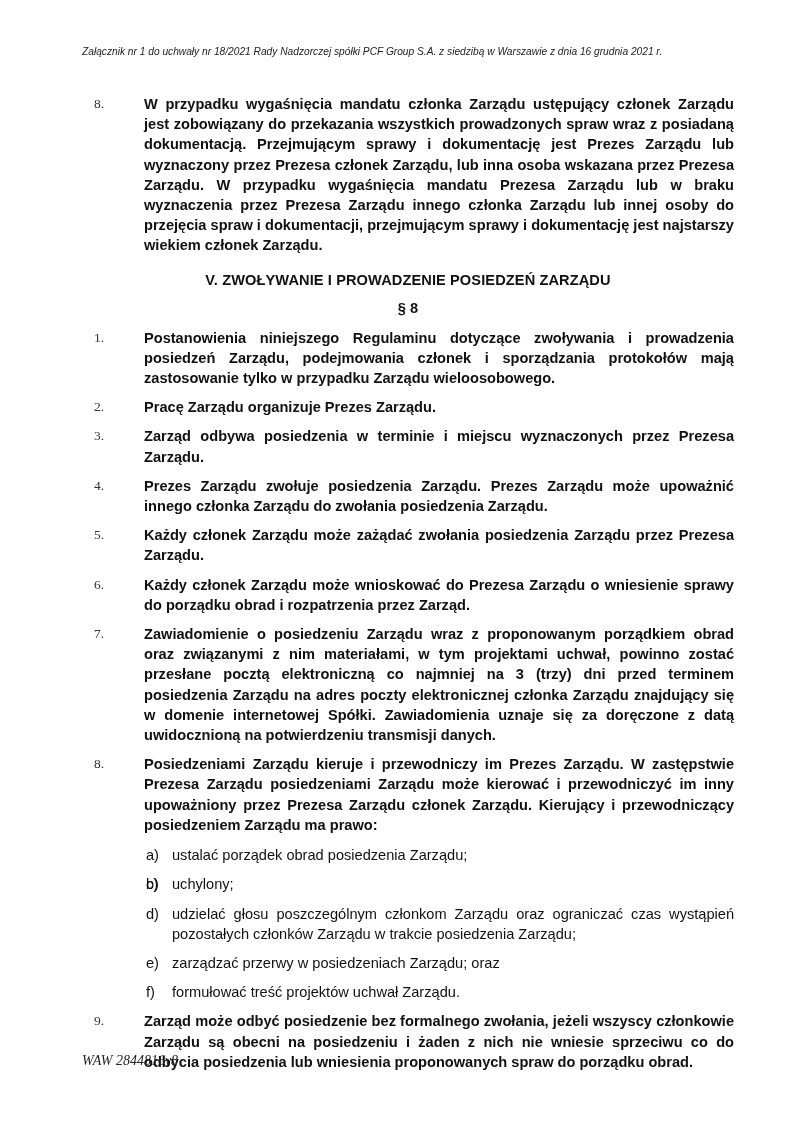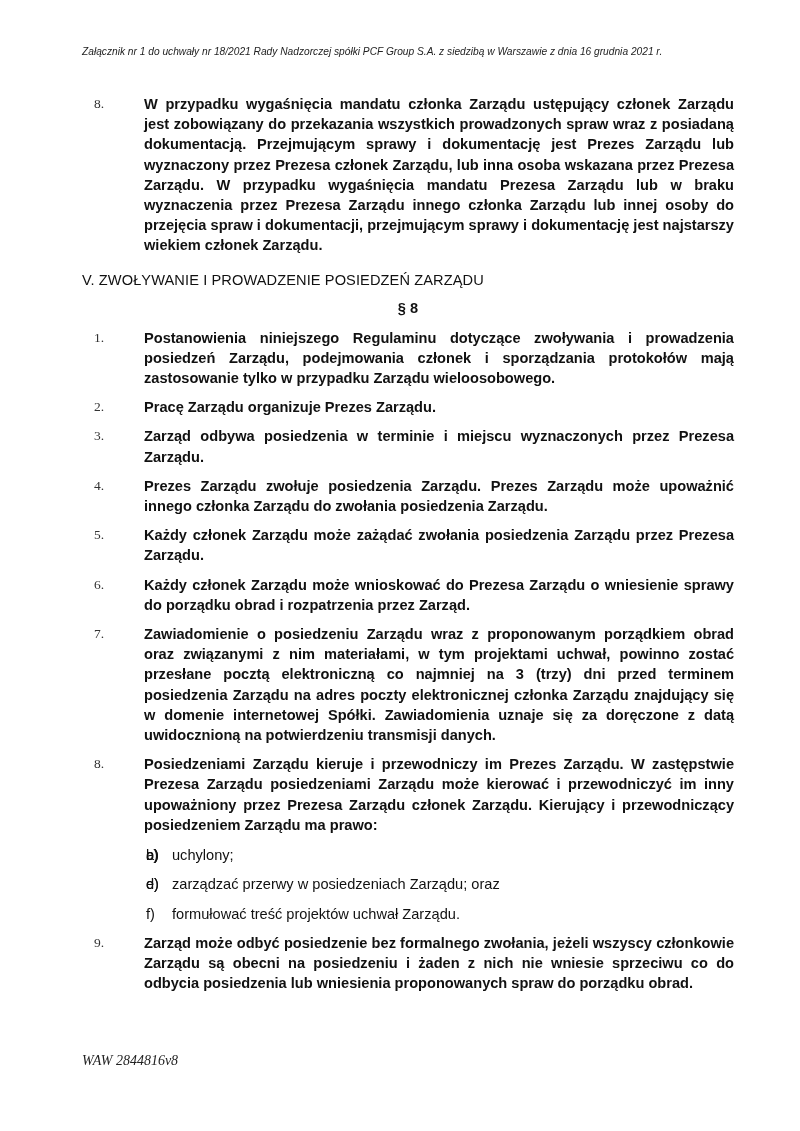--- a/index.html
+++ b/index.html
@@ -45,22 +45,22 @@
       top: 0;
       font-family: "Liberation Serif", "DejaVu Serif", serif;
       font-size: 13.5px;
       color: #333;
     }
     .item .text {
       display: block;
       font-weight: bold;
     }
     .section-title {
-      text-align: left;
-      font-weight: normal;
+      text-align: center;
+      font-weight: bold;
       font-size: 14.6px;
       line-height: 20px;
       margin: 14px 0 8px 0;
       letter-spacing: 0.1px;
     }
     .para-title {
       text-align: center;
       font-weight: bold;
       font-size: 14.6px;
       line-height: 20px;
@@ -137,30 +137,32 @@
     <span class="num">7.</span>
     <span class="text">Zawiadomienie o posiedzeniu Zarządu wraz z proponowanym porządkiem obrad oraz związanymi z nim materiałami, w tym projektami uchwał, powinno zostać przesłane pocztą elektroniczną co najmniej na 3 (trzy) dni przed terminem posiedzenia Zarządu na adres poczty elektronicznej członka Zarządu znajdujący się w domenie internetowej Spółki. Zawiadomienia uznaje się za doręczone z datą uwidocznioną na potwierdzeniu transmisji danych.</span>
   </div>
 
   <div class="item">
     <span class="num">8.</span>
     <span class="text">Posiedzeniami Zarządu kieruje i przewodniczy im Prezes Zarządu. W zastępstwie Prezesa Zarządu posiedzeniami Zarządu może kierować i przewodniczyć im inny upoważniony przez Prezesa Zarządu członek Zarządu. Kierujący i przewodniczący posiedzeniem Zarządu ma prawo:</span>
     <div class="subitems">
       <div class="subitem">
         <span class="sub-letter">a)</span>
+        <span>ustalać porządek obrad posiedzenia Zarządu;</span>
       </div>
       <div class="subitem">
         <span class="sub-letter">b)</span>
       </div>
       <div class="subitem">
         <span class="sub-letter">c)</span>
         <span class="italic">uchylony</span><span>;</span>
       </div>
       <div class="subitem">
         <span class="sub-letter">d)</span>
+        <span>udzielać głosu poszczególnym członkom Zarządu oraz ograniczać czas wystąpień pozostałych członków Zarządu w trakcie posiedzenia Zarządu;</span>
       </div>
       <div class="subitem">
         <span class="sub-letter">e)</span>
         <span>zarządzać przerwy w posiedzeniach Zarządu; oraz</span>
       </div>
       <div class="subitem">
         <span class="sub-letter">f)</span>
         <span>formułować treść projektów uchwał Zarządu.</span>
       </div>
     </div>

